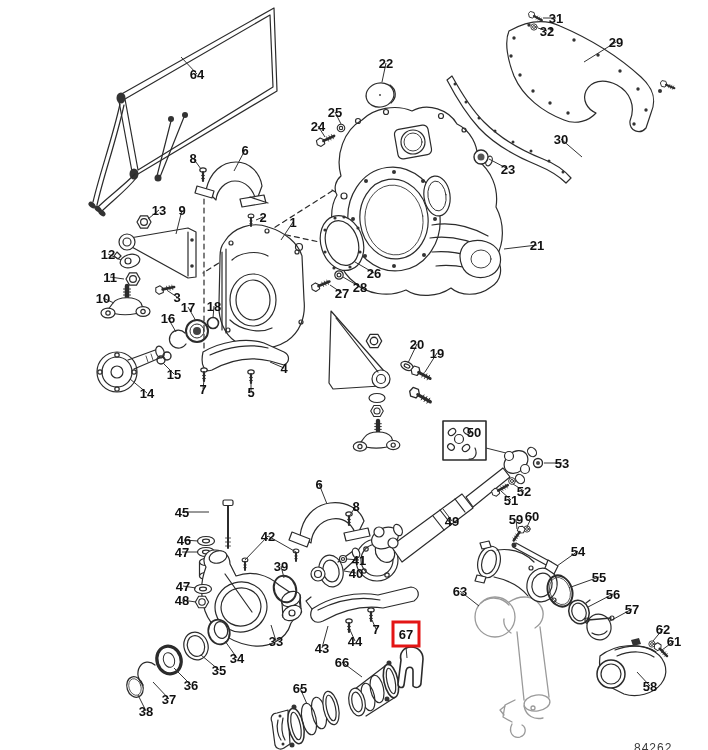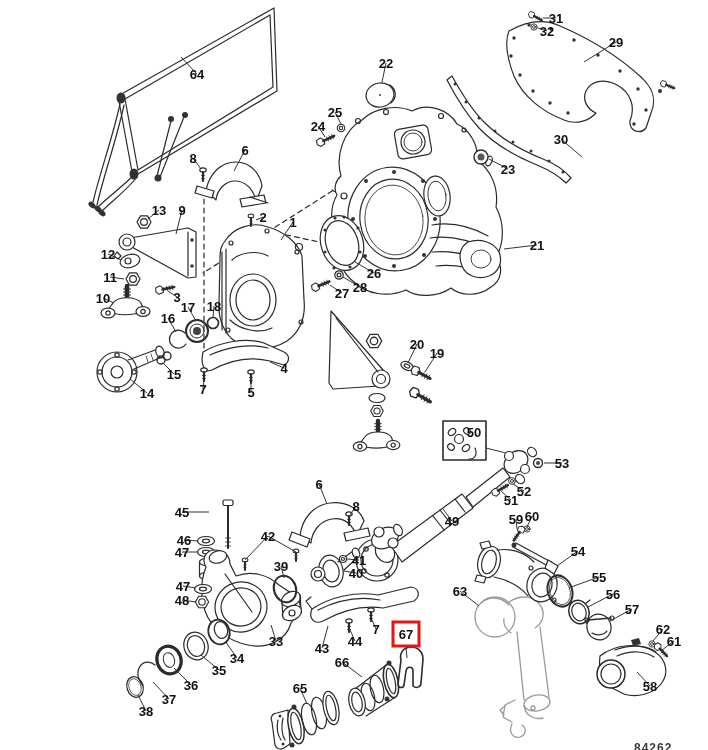--- a/index.html
+++ b/index.html
@@ -3,21 +3,21 @@
 <meta charset="utf-8">
 <style>
   html,body{margin:0;padding:0;background:#888;}
   #stage{position:relative;width:708px;height:750px;background:#fff;overflow:hidden;
          font-family:"Liberation Sans", sans-serif;margin:0 auto;}
   svg{position:absolute;left:0;top:0;}
   .art{stroke:#2b2b2b;fill:none;stroke-width:1.2;stroke-linecap:round;stroke-linejoin:round;}
   .callout-text{font-family:"Liberation Sans",sans-serif;font-weight:bold;font-size:13px;fill:#111;}
   .leader{stroke:#333;stroke-width:1;fill:none;}
   #diagram-code{position:absolute;left:634px;top:741px;width:60px;height:9px;overflow:hidden;
-    font-weight:bold;font-size:12px;letter-spacing:1px;color:#3a3a3a;}
+    font-weight:normal;font-size:12px;letter-spacing:1px;color:#3a3a3a;}
 </style>
 </head>
 <body>
 
 <div id="stage">
 <svg width="708" height="750" viewBox="0 0 708 750">
   <defs>
     <g id="boltG">
           <polygon points="-4,-3.5 1,-4.5 4,-1 3,3.5 -2,4.5 -5,1" fill="#fff"></polygon>
           <line x1="3" y1="0" x2="16" y2="0" stroke-width="3"></line>

